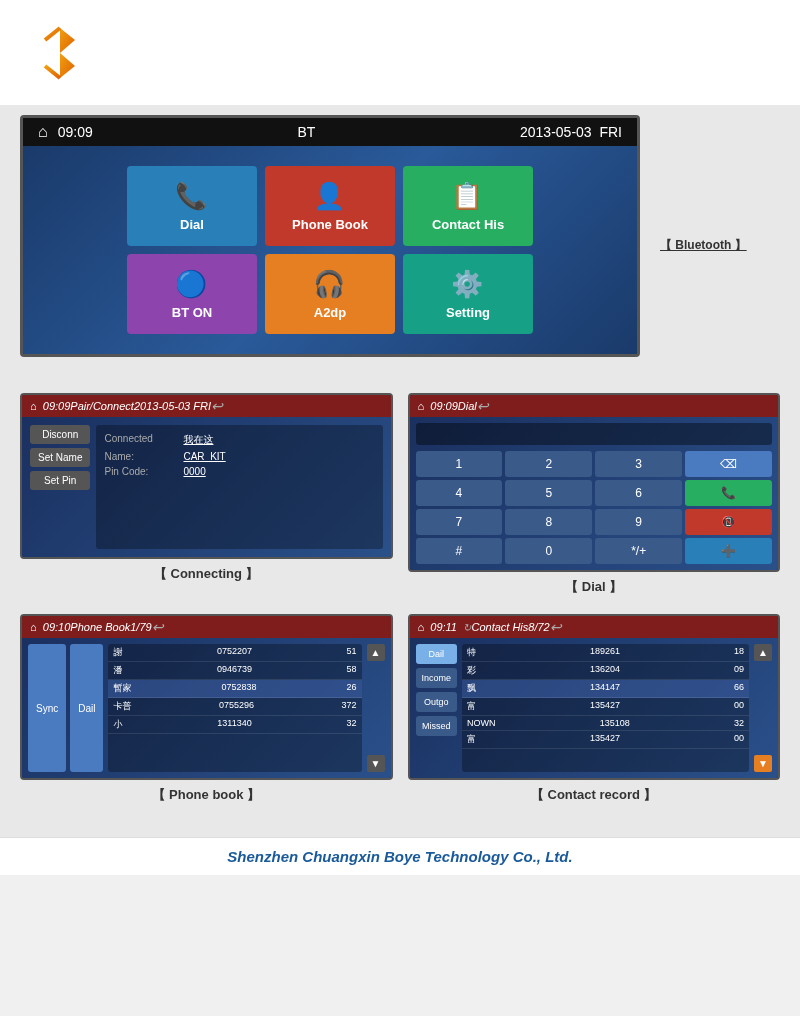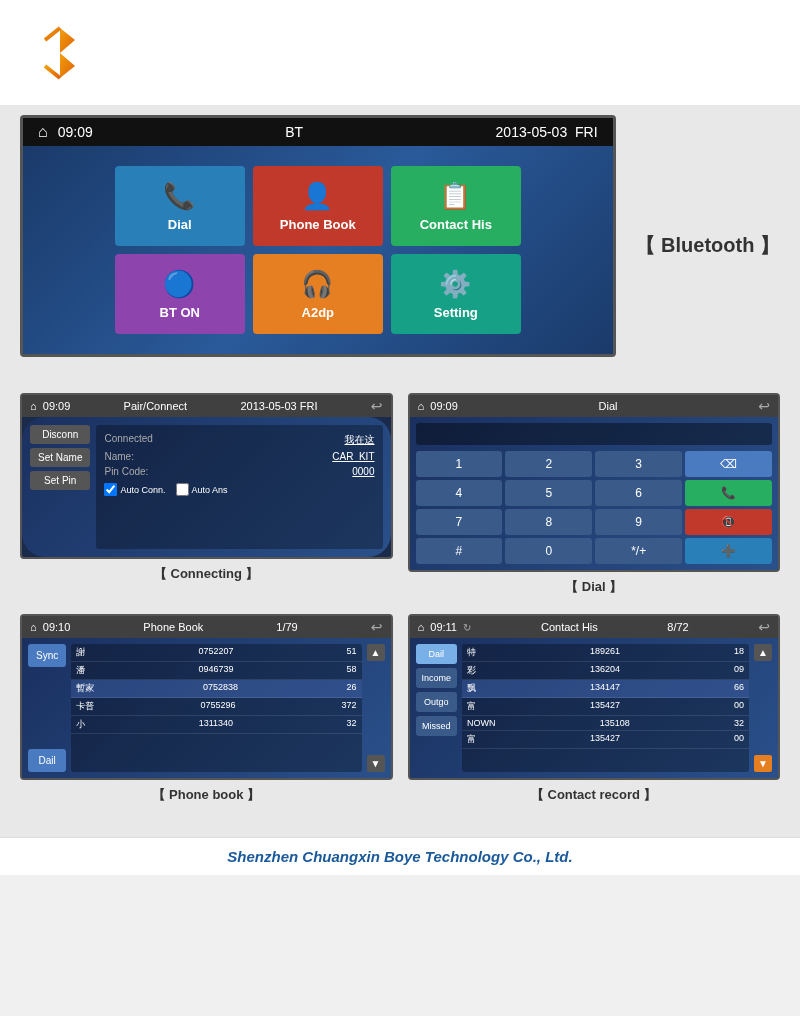--- a/index.html
+++ b/index.html
@@ -97,26 +97,27 @@
     .tile-green2 { background: #16a085; }
 
     .big-screen-wrapper {
       display: flex;
       align-items: center;
       gap: 20px;
       margin-bottom: 18px;
     }
     .big-screen-wrapper .bt-screen { flex: 1; }
     .bt-label-box {
-      font-size: 20px;
+      font-size: 12px;
       font-weight: bold;
       color: #333;
       white-space: nowrap;
       min-width: 120px;
-      text-align: center;
+      text-align: left;
+      text-decoration: underline;
     }
 
     
     .small-screens-row {
       display: flex;
       gap: 15px;
       margin-bottom: 18px;
     }
     .small-screen-container {
       flex: 1;
@@ -126,42 +127,41 @@
     }
     .small-screen {
       width: 100%;
       background: #1a2a4a;
       border: 2px solid #555;
       border-radius: 4px;
       overflow: hidden;
       margin-bottom: 6px;
     }
     .small-screen-header {
-      background: #404040;
-      color: white;
-      display: flex;
-      align-items: center;
-      justify-content: space-between;
+      background: #7f1d1d;
+      color: white;
+      display: flex;
+      align-items: center;
       padding: 3px 8px;
       font-size: 11px;
+      font-style: italic;
     }
     .small-label {
       font-size: 13px;
       color: #333;
       font-weight: bold;
     }
 
     
     .connecting-body {
       background: linear-gradient(135deg, #1a3060 0%, #2a508a 100%);
       display: flex;
       padding: 8px;
       gap: 6px;
       min-height: 140px;
-      border-radius: 23px;
     }
     .conn-sidebar {
       display: flex;
       flex-direction: column;
       gap: 4px;
     }
     .conn-btn {
       background: #555;
       color: white;
       border: none;
@@ -174,23 +174,22 @@
     .conn-info {
       flex: 1;
       background: rgba(0,0,0,0.3);
       border-radius: 3px;
       padding: 8px;
       color: white;
       font-size: 10px;
     }
     .conn-info-row {
       display: flex;
-      gap: 16px;
+      gap: 24px;
       margin-bottom: 4px;
-      justify-content: space-between;
     }
     .conn-info-label { color: #aaa; min-width: 55px; }
     .conn-info-value { color: white; text-decoration: underline; }
     .conn-checkboxes {
       display: flex;
       gap: 10px;
       margin-top: 6px;
       font-size: 9px;
       color: white;
       align-items: center;
@@ -232,21 +231,21 @@
     
     .phonebook-body {
       background: linear-gradient(135deg, #1a3060 0%, #2a508a 100%);
       padding: 6px;
       min-height: 140px;
       display: flex;
       gap: 5px;
     }
     .pb-sidebar {
       display: flex;
-      flex-direction: column;
+      flex-direction: row;
       justify-content: space-between;
       gap: 4px;
     }
     .pb-btn {
       background: #4a7ac0;
       color: white;
       border: none;
       padding: 6px 8px;
       border-radius: 3px;
       font-size: 10px;
@@ -415,30 +414,20 @@
               <span class="conn-info-label">Connected</span>
               <span class="conn-info-value">我在这</span>
             </div>
             <div class="conn-info-row">
               <span class="conn-info-label">Name:</span>
               <span class="conn-info-value">CAR_KIT</span>
             </div>
             <div class="conn-info-row">
               <span class="conn-info-label">Pin Code:</span>
               <span class="conn-info-value">0000</span>
-            </div>
-            <div class="conn-checkboxes">
-              <div class="checkbox-item">
-                <input type="checkbox" checked="" style="">
-                <span>Auto Conn.</span>
-              </div>
-              <div class="checkbox-item">
-                <input type="checkbox" style="">
-                <span>Auto Ans</span>
-              </div>
             </div>
           </div>
         </div>
       </div>
       <div class="small-label">【 Connecting 】</div>
     </div>
 
     <div class="small-screen-container">
       <div class="small-screen">
         <div class="small-screen-header">

